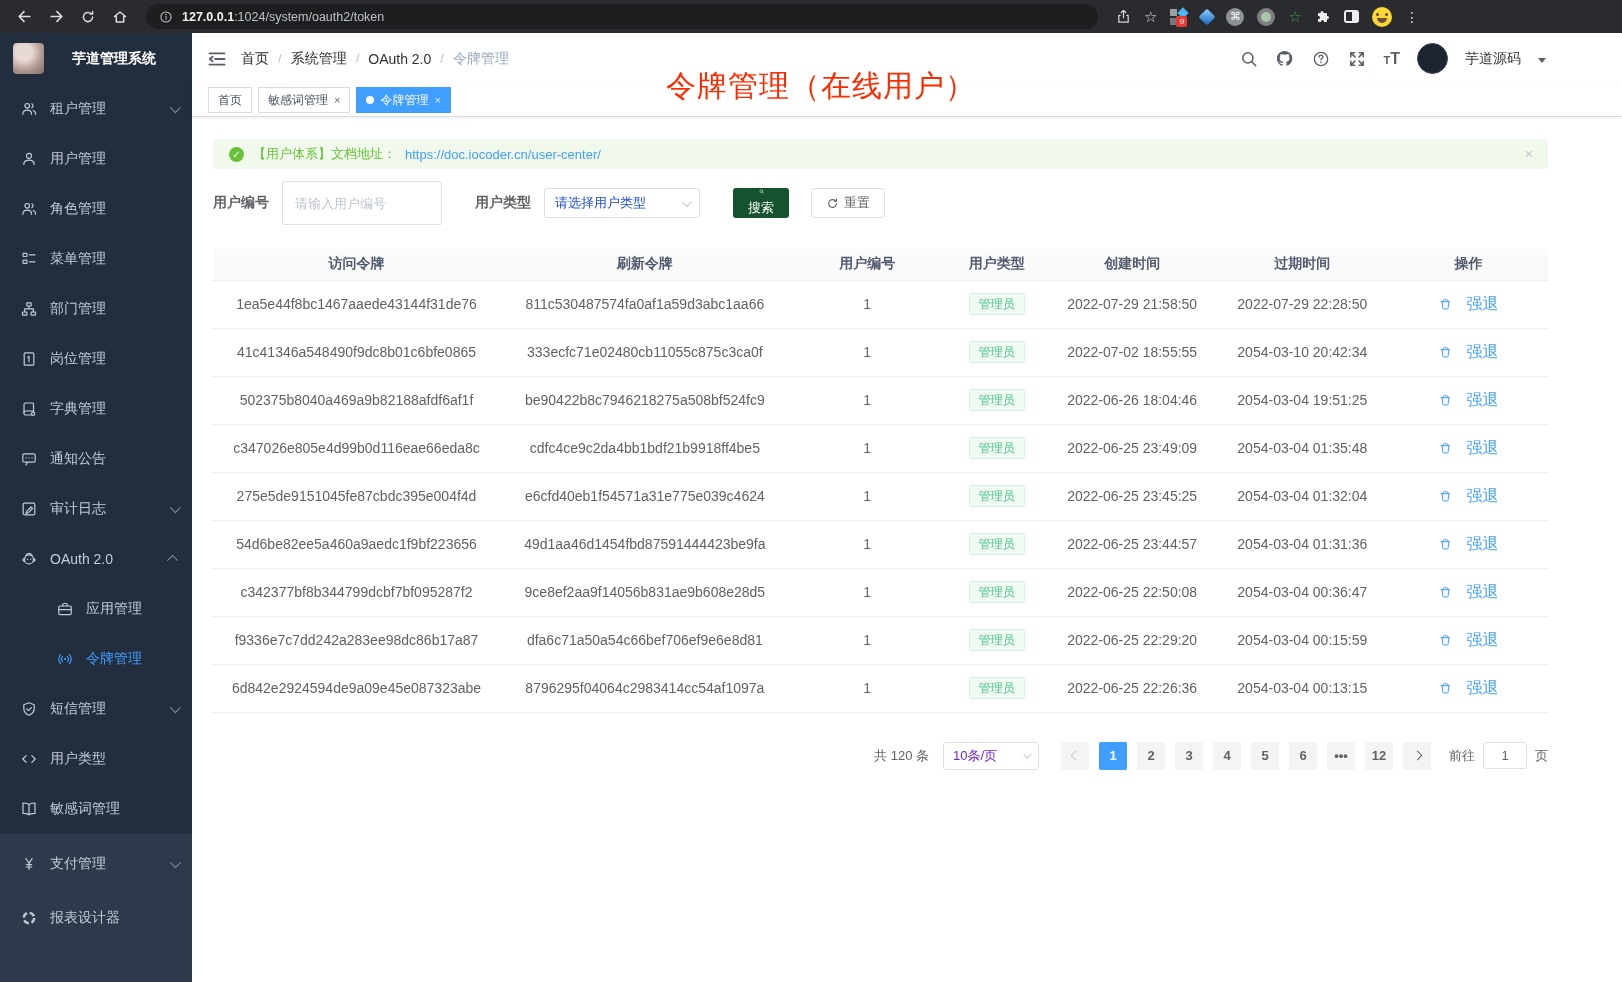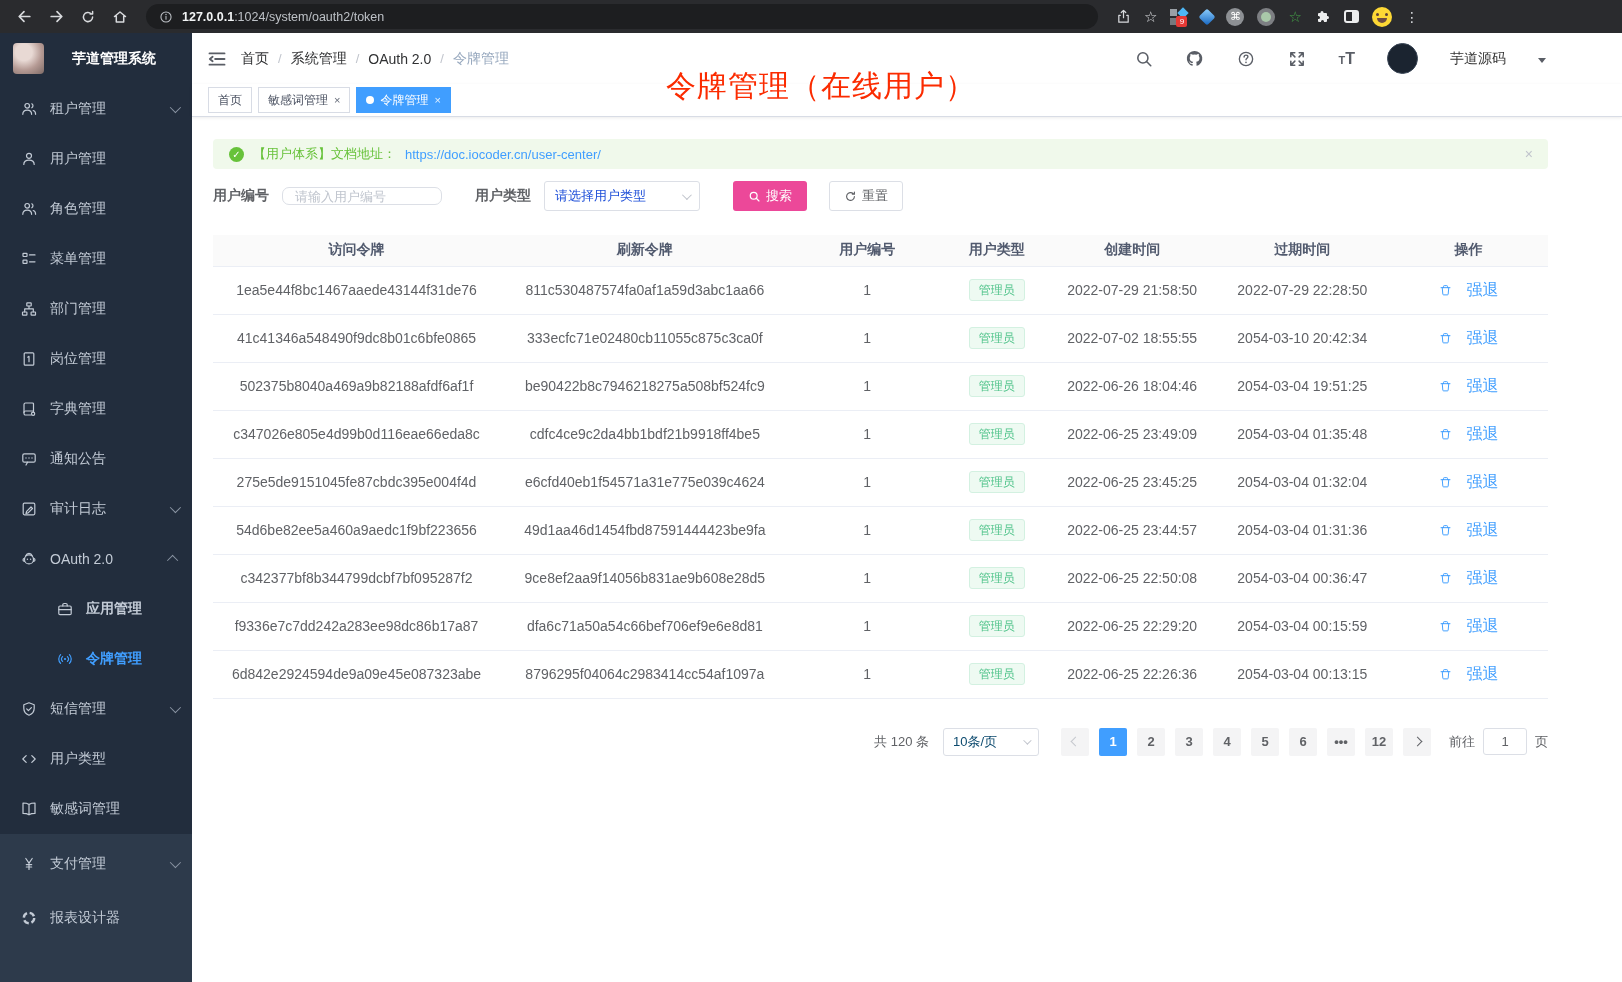--- a/index.html
+++ b/index.html
@@ -36,36 +36,36 @@
   
   .app { display: flex; height: 949px; }
   .sidebar { width: 192px; flex: none; background: #222d3d; display: flex; flex-direction: column; }
   .logo-row { height: 51px; flex: none; display: flex; align-items: center; gap: 28px; padding: 0 13px; }
   .logo-img { width: 31px; height: 31px; border-radius: 4px; background: radial-gradient(circle at 35% 30%, #e8d9d4 0 28%, #b59a94 60%, #7d6a66); flex: none; }
   .logo-title { color: #fff; font-size: 14px; font-weight: bold; white-space: nowrap; }
   .menu { flex: none; }
   .menu-item { height: 50px; display: flex; align-items: center; padding: 0 14px 0 21px; color: #c3cbd6; font-size: 14px; cursor: pointer; }
   .menu-item .mi-icon { width: 16px; height: 16px; margin-right: 13px; flex: none; display: flex; align-items: center; justify-content: center; }
   .menu-item .mi-label { white-space: nowrap; }
-  .menu-item.child { padding-left: 57px; font-weight: bold; }
+  .menu-item.child { padding-left: 57px; }
   .menu-item.active { color: #409eff; }
   .chev { margin-left: auto; width: 8px; height: 8px; border-right: 1.5px solid #8a94a3; border-bottom: 1.5px solid #8a94a3; flex: none; }
   .chev.down { transform: rotate(45deg) translateY(-2px); }
   .chev.up { transform: rotate(-135deg) translateY(-2px); }
   .sidebar-bottom { flex: 1; background: #2d3a4b; padding-top: 3px; }
   .sidebar-bottom .menu-item { height: 54px; }
   
   .main { flex: 1; min-width: 0; display: flex; flex-direction: column; background: #fff; }
   .topbar { height: 51px; flex: none; display: flex; align-items: center; padding: 0 76px 0 15px; }
   .hamburger { width: 20px; height: 20px; margin-right: 14px; color: #5a5e66; }
   .breadcrumb { display: flex; align-items: center; gap: 9px; font-size: 14px; color: #303133; }
   .crumb { white-space: nowrap; }
   .crumb-sep { color: #c0c4cc; font-size: 13px; }
   .crumb.last { color: #97a8be; }
-  .topbar-right { margin-left: auto; display: flex; align-items: center; gap: 32px; color: #5a5e66; text-align: center; }
+  .topbar-right { margin-left: auto; display: flex; align-items: center; gap: 17px; color: #5a5e66; text-align: center; }
   .tb-ico { width: 19px; height: 19px; display: flex; align-items: center; justify-content: center; }
   .fontsize-ico { font-size: 16px; font-weight: bold; color: #5a5e66; line-height: 1; }
   .fontsize-ico small { font-size: 11px; font-weight: bold; }
   .user-avatar { width: 31px; height: 31px; border-radius: 50%; background: #1b2430; border: 1px solid #3a4656; }
   .user-name { font-size: 14px; color: #333; }
   .caret-down { width: 0; height: 0; border-left: 4px solid transparent; border-right: 4px solid transparent; border-top: 5px solid #5a5e66; margin-top: 4px; }
   
   .tagsbar { height: 33px; flex: none; display: flex; align-items: center; gap: 6px; padding: 0 16px; border-bottom: 1px solid #d8dce5; box-shadow: 0 1px 3px rgba(0,0,0,.08); }
   .tab-item { height: 26px; display: inline-flex; align-items: center; gap: 6px; padding: 0 9px; border: 1px solid #d8dce5; background: #fff; color: #495060; font-size: 12px; cursor: pointer; white-space: nowrap; }
   .tab-item.active { background: #409eff; border-color: #409eff; color: #fff; }
@@ -74,38 +74,38 @@
   
   .annotation { position: absolute; left: 666px; top: 68px; z-index: 30; font-size: 30px; line-height: 35px; color: #fb2b00; font-weight: 500; letter-spacing: 1px; white-space: nowrap; }
   
   .content { padding: 22px 74px 0 21px; }
   .alert { height: 30px; background: #f0f9eb; border-radius: 4px; display: flex; align-items: center; gap: 9px; padding: 0 16px; font-size: 13px; color: #67c23a; position: relative; }
   .alert-check { width: 15px; height: 15px; border-radius: 50%; background: #67c23a; color: #fff; font-size: 10px; display: flex; align-items: center; justify-content: center; flex: none; }
   .alert-link { color: #409eff; text-decoration: none; }
   .alert-close { position: absolute; right: 15px; top: 8px; color: #c0c4cc; font-size: 14px; line-height: 1; cursor: pointer; }
   .filter-row { display: flex; align-items: center; margin: 12px 0 0; font-size: 14px; }
   .f-label { font-weight: bold; color: #606266; margin-right: 13px; white-space: nowrap; }
-  .f-input { width: 160px; height: 18px; border: 1px solid #dcdfe6; border-radius: 7px; padding: 0 12px; font-size: 13px; color: #606266; font-family: inherit; }
+  .f-input { width: 160px; height: 44px; border: 1px solid #dcdfe6; border-radius: 2px; padding: 0 12px; font-size: 13px; color: #606266; font-family: inherit; }
   .f-input::placeholder { color: #bfc4cd; }
   .f-select { width: 156px; height: 30px; border: 1px solid #dcdfe6; border-radius: 3px; padding: 0 10px; display: flex; align-items: center; font-size: 13px; color: #1d4ed8; cursor: pointer; }
   .f-select .chevS { margin-left: auto; width: 7px; height: 7px; border-right: 1.3px solid #c0c4cc; border-bottom: 1.3px solid #c0c4cc; transform: rotate(45deg) translateY(-2px); }
   .gap20 { width: 22px; } .gap32 { width: 33px; }
   .btn { height: 30px; border-radius: 3px; display: inline-flex; align-items: center; gap: 5px; padding: 0 14px; font-size: 13px; cursor: pointer; border: 1px solid transparent; white-space: nowrap; }
-  .btn-primary { background: #ec4899; color: #fff; }
+  .btn-primary { background: #14532d; color: #fff; flex-direction: column; }
   .btn-plain { background: #fff; border-color: #dcdfe6; color: #606266; }
   
   table { width: 100%; border-collapse: collapse; margin-top: 24px; font-size: 14px; color: #606266; }
   thead th { background: #fafafa; color: #515a6e; font-weight: bold; font-size: 14px; height: 31px; text-align: center; border-bottom: 1px solid #ebeef5; }
   tbody td { height: 48px; text-align: center; border-bottom: 1px solid #ebeef5; white-space: nowrap; }
   .tag-success { display: inline-block; padding: 3px 9px; font-size: 12px; color: #4fc38a; background: #eefaf2; border: 1px solid #d3f1e1; border-radius: 3px; line-height: 1.2; }
   .force-logout { color: #409eff; font-size: 16px; display: inline-flex; align-items: center; gap: 15px; cursor: pointer; text-decoration: none; }
   
   .pager-row { display: flex; align-items: center; justify-content: flex-end; gap: 10px; margin-top: 29px; font-size: 13px; color: #606266; }
   .total-text { margin-right: 4px; white-space: nowrap; }
-  .size-select { width: 96px; height: 28px; border: 1px solid #dcdfe6; border-radius: 3px; display: flex; align-items: center; padding: 0 9px; color: #0c4a6e; cursor: pointer; margin-right: 12px; }
+  .size-select { width: 96px; height: 28px; border: 1px solid #dcdfe6; border-radius: 3px; display: flex; align-items: center; padding: 0 9px; color: #6d28d9; cursor: pointer; margin-right: 12px; }
   .size-select .chevS { margin-left: auto; width: 6px; height: 6px; border-right: 1.3px solid #c0c4cc; border-bottom: 1.3px solid #c0c4cc; transform: rotate(45deg) translateY(-2px); }
   .page-btn { min-width: 28px; height: 28px; padding: 0 4px; background: #f4f4f5; border-radius: 2px; display: flex; align-items: center; justify-content: center; font-weight: bold; font-size: 13px; color: #606266; cursor: pointer; }
   .page-btn.active { background: #409eff; color: #fff; }
   .page-btn .pchev { width: 7px; height: 7px; border-right: 1.6px solid #606266; border-bottom: 1.6px solid #606266; }
   .page-btn.prev .pchev { transform: rotate(135deg); border-color: #c5c8ce; }
   .page-btn.next .pchev { transform: rotate(-45deg); }
   .goto-wrap { display: flex; align-items: center; gap: 8px; margin-left: 8px; white-space: nowrap; }
   .goto-input { width: 44px; height: 27px; border: 1px solid #dcdfe6; border-radius: 3px; text-align: center; font-size: 13px; color: #606266; font-family: inherit; }
   svg { display: block; }
 </style>

